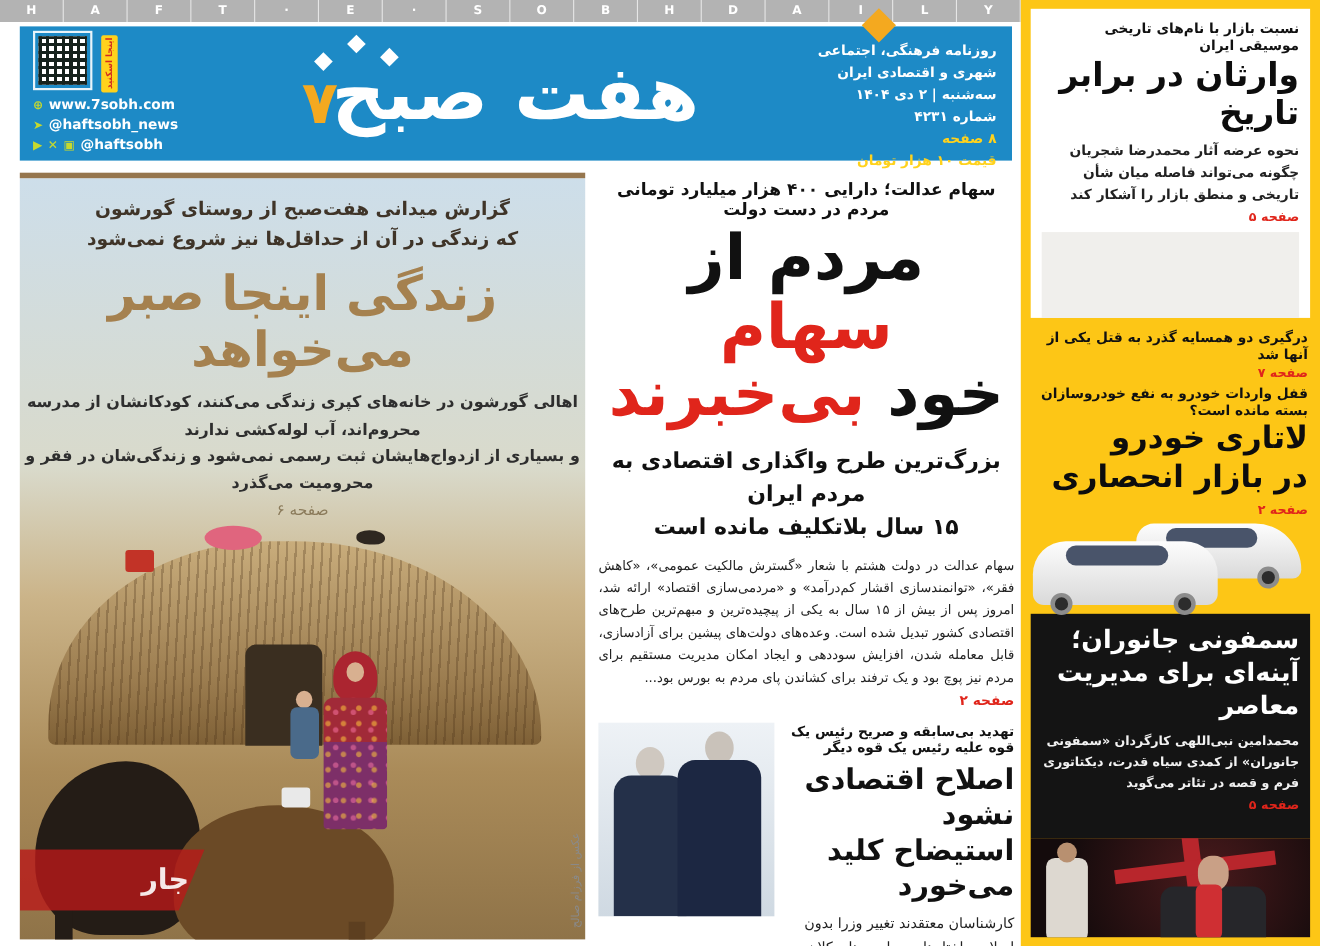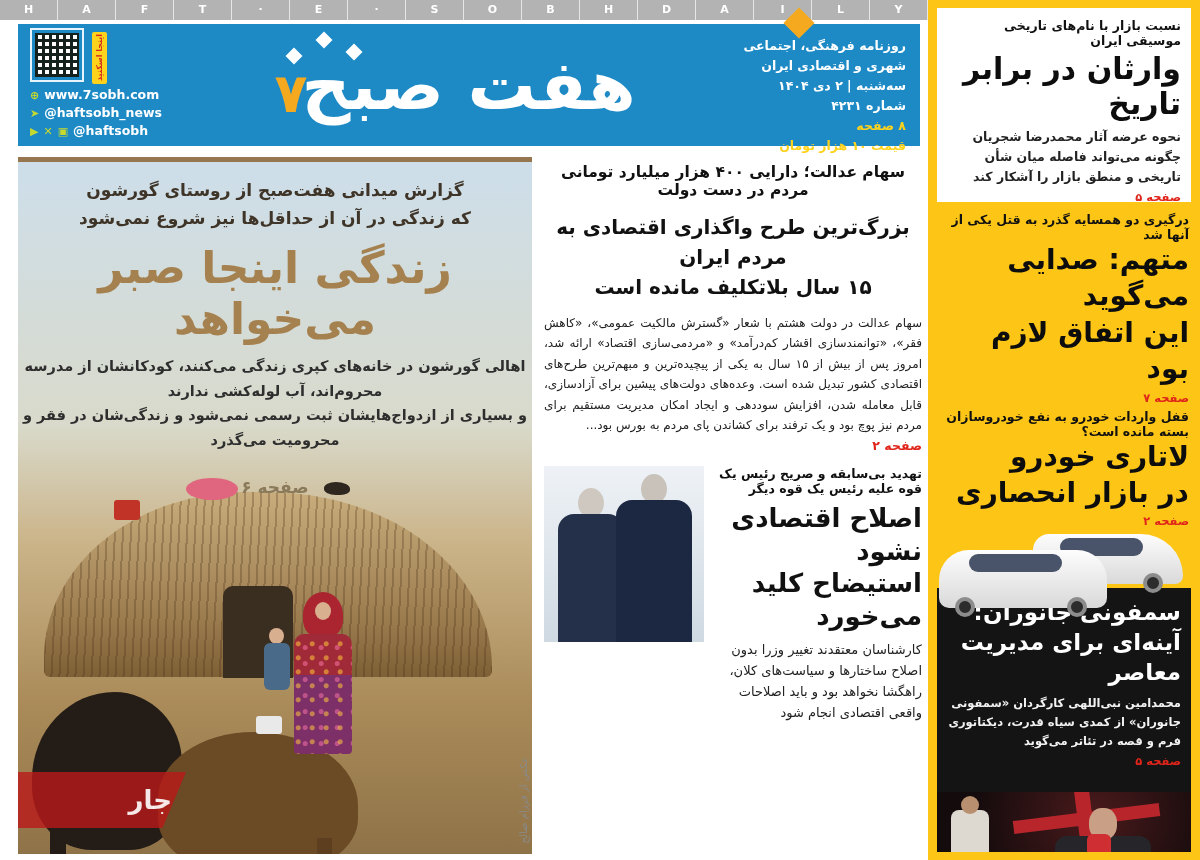--- a/index.html
+++ b/index.html
@@ -36,21 +36,21 @@
   .pub-info .yellow{color:#ffd21c;}
 
   
   .photo-area{position:absolute;left:18px;top:157px;width:514px;height:697px;overflow:hidden;
     border-top:5px solid #96764e;box-sizing:border-box;
     background:linear-gradient(180deg,#cddeea 0%,#d9dacb 38%,#cbb489 55%,#aa8b59 78%,#8f7348 100%);}
   .ps-text{position:absolute;top:14px;left:0;right:0;text-align:center;direction:rtl;z-index:5;}
   .ps-kicker{color:#3f3428;font-size:17px;font-weight:bold;line-height:1.65;}
   .ps-headline{color:#a5814f;font-size:44px;font-weight:bold;margin:10px 0 10px;}
   .ps-sub{color:#2e2e2e;font-size:14.5px;font-weight:bold;line-height:1.7;}
-  .ps-page{color:#8a7a5a;font-size:17px;font-weight:bold;margin-top:24px;}
+  .ps-page{color:#8a7a5a;font-size:14px;font-weight:normal;margin-top:3px;}
   .hut{position:absolute;left:26px;top:330px;width:448px;height:185px;overflow:hidden;
        border-radius:45% 50% 6px 6px / 90% 95% 6px 6px;
        background:linear-gradient(180deg,#c9ad7c,#9a7b4e 70%,#7e6036);}
   .hut:after{content:'';position:absolute;inset:0;
        background:repeating-linear-gradient(93deg,rgba(70,45,20,.28) 0 2px,transparent 2px 8px);}
   .hut-door{position:absolute;left:205px;top:424px;width:70px;height:92px;background:#3a2e20;
        border-radius:10px 10px 0 0;}
   .basin{position:absolute;left:168px;top:316px;width:52px;height:22px;background:#e0657e;border-radius:50%;}
   .bucket-red{position:absolute;left:96px;top:338px;width:26px;height:20px;background:#c23327;border-radius:3px;}
   .bird{position:absolute;left:306px;top:320px;width:26px;height:13px;background:#2e2720;border-radius:50% 60% 40% 50%;}
@@ -220,20 +220,24 @@
     <div class="goat-brown"></div>
     <div class="bucket-white"></div>
     <div class="ribbon">
       <span class="ribbon-text">جار</span>
     </div>
     <div class="credit">عکس از فرزام صالح</div>
   </div>
 
   <div class="mid">
     <div class="mid-kicker">سهام عدالت؛ دارایی ۴۰۰ هزار میلیارد تومانی مردم در دست دولت</div>
+    <div class="mid-headline">
+      <div><span>مردم از</span> <span class="red">سهام</span></div>
+      <div><span>خود</span> <span class="red">بی‌خبرند</span></div>
+    </div>
     <div class="mid-sub">
       <div>بزرگ‌ترین طرح واگذاری اقتصادی به مردم ایران</div>
       <div>۱۵ سال بلاتکلیف مانده است</div>
     </div>
     <div class="mid-body">سهام عدالت در دولت هشتم با شعار «گسترش مالکیت عمومی»، «کاهش فقر»، «توانمندسازی اقشار کم‌درآمد» و «مردمی‌سازی اقتصاد» ارائه شد، امروز پس از بیش از ۱۵ سال به یکی از پیچیده‌ترین و مبهم‌ترین طرح‌های اقتصادی کشور تبدیل شده است. وعده‌های دولت‌های پیشین برای آزادسازی، قابل معامله شدن، افزایش سوددهی و ایجاد امکان مدیریت مستقیم برای مردم نیز پوچ بود و یک ترفند برای کشاندن پای مردم به بورس بود...</div>
     <div class="page-red">صفحه ۲</div>
 
     <div class="story2">
       <div class="s2-text">
         <div class="s2-kicker">تهدید بی‌سابقه و صریح رئیس یک قوه علیه رئیس یک قوه دیگر</div>
@@ -269,24 +273,20 @@
         
         
         
         
         
       </div>
     </div>
 
     <div class="rc-crime">
       <div class="rc-kicker">درگیری دو همسایه گذرد به قتل یکی از آنها شد</div>
-      <div class="rc-h-big">
-        <div>متهم: صدایی می‌گوید</div>
-        <div>این اتفاق لازم بود</div>
-      </div>
       <div class="rc-page">صفحه ۷</div>
     </div>
 
     <div class="rc-lottery">
       <div class="rc-kicker">قفل واردات خودرو به نفع خودروسازان بسته مانده است؟</div>
       <div class="rc-h-big">
         <div>لاتاری خودرو</div>
         <div>در بازار انحصاری</div>
       </div>
       <div class="rc-page">صفحه ۲</div>

